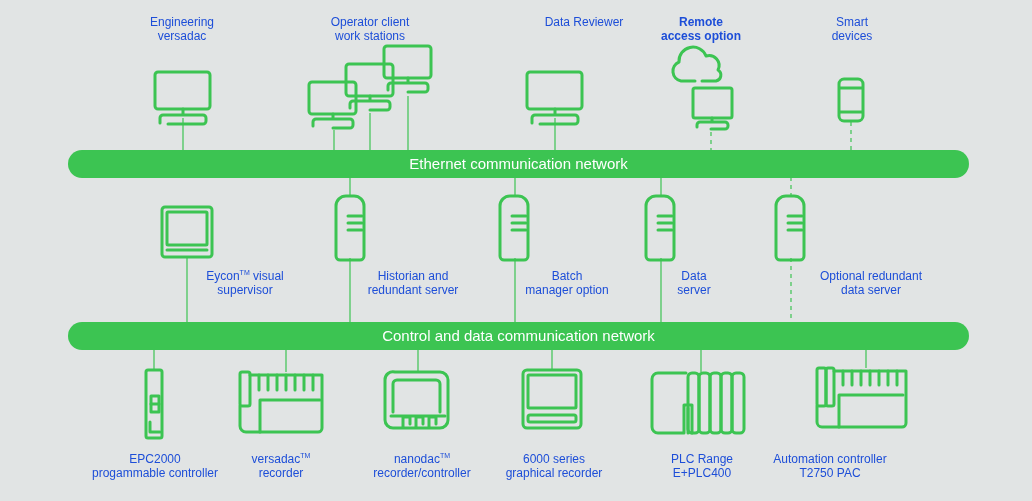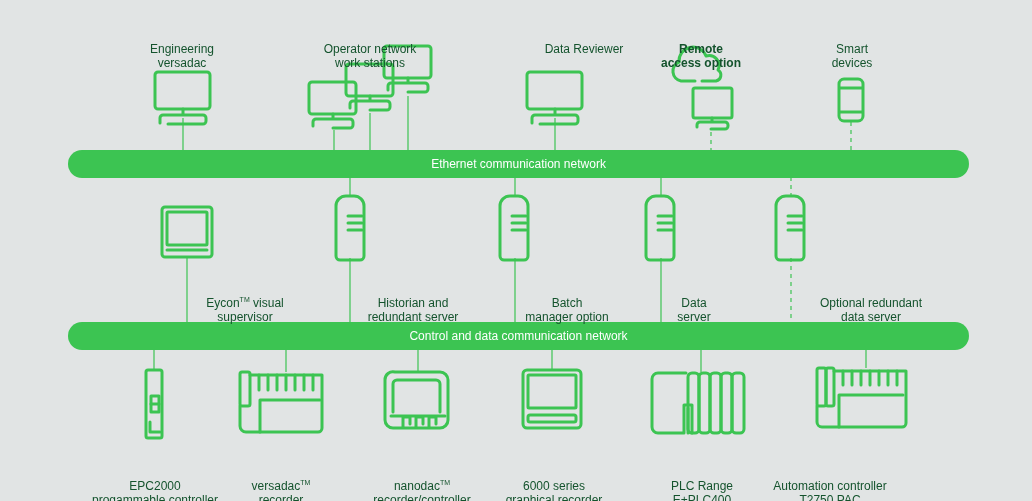--- a/index.html
+++ b/index.html
@@ -5,37 +5,36 @@
   html, body { margin: 0; padding: 0; }
   body {
     width: 1032px; height: 501px; overflow: hidden;
     background: #e1e4e4;
     font-family: "Liberation Sans", sans-serif;
     position: relative;
   }
   #diagram { position: absolute; left: 0; top: 0; }
   .lbl {
     position: absolute;
-    color: #14532d;
+    color: #1d4ed8;
     font-size: 12px;
     line-height: 14px;
     text-align: center;
     white-space: nowrap;
     transform: translateX(-50%);
-    margin-top: 27px;
   }
   .lbl span { display: block; }
   .lbl sup { font-size: 7px; vertical-align: 5px; line-height: 0; }
   .bus {
     position: absolute;
     left: 68px; width: 901px; height: 28px;
     background: #3cc452;
     border-radius: 14px;
     color: #ffffff;
-    font-size: 12px;
+    font-size: 15px;
     line-height: 28px;
     text-align: center;
   }
   .ico { fill: none; stroke: #3cc452; stroke-width: 3; stroke-linecap: round; stroke-linejoin: round; }
   .wire { stroke: #3cc452; stroke-width: 1.2; fill: none; }
   .wire.dash { stroke-dasharray: 4 4; }
 </style>
 </head>
 <body>
 
@@ -183,21 +182,21 @@
 </div>
 <div class="bus" style="top:322px;">
   <span>Control and data communication network</span>
 </div>
 
 <div class="lbl" style="left:182px; top:15px;">
   <span>Engineering</span>
   <span>versadac</span>
 </div>
 <div class="lbl" style="left:370px; top:15px;">
-  <span>Operator network</span>
+  <span>Operator client</span>
   <span>work stations</span>
 </div>
 <div class="lbl" style="left:584px; top:15px;">
   <span>Data Reviewer</span>
 </div>
 <div class="lbl" style="left:701px; top:15px;font-weight:bold;">
   <span>Remote</span>
   <span>access option</span>
 </div>
 <div class="lbl" style="left:852px; top:15px;">

